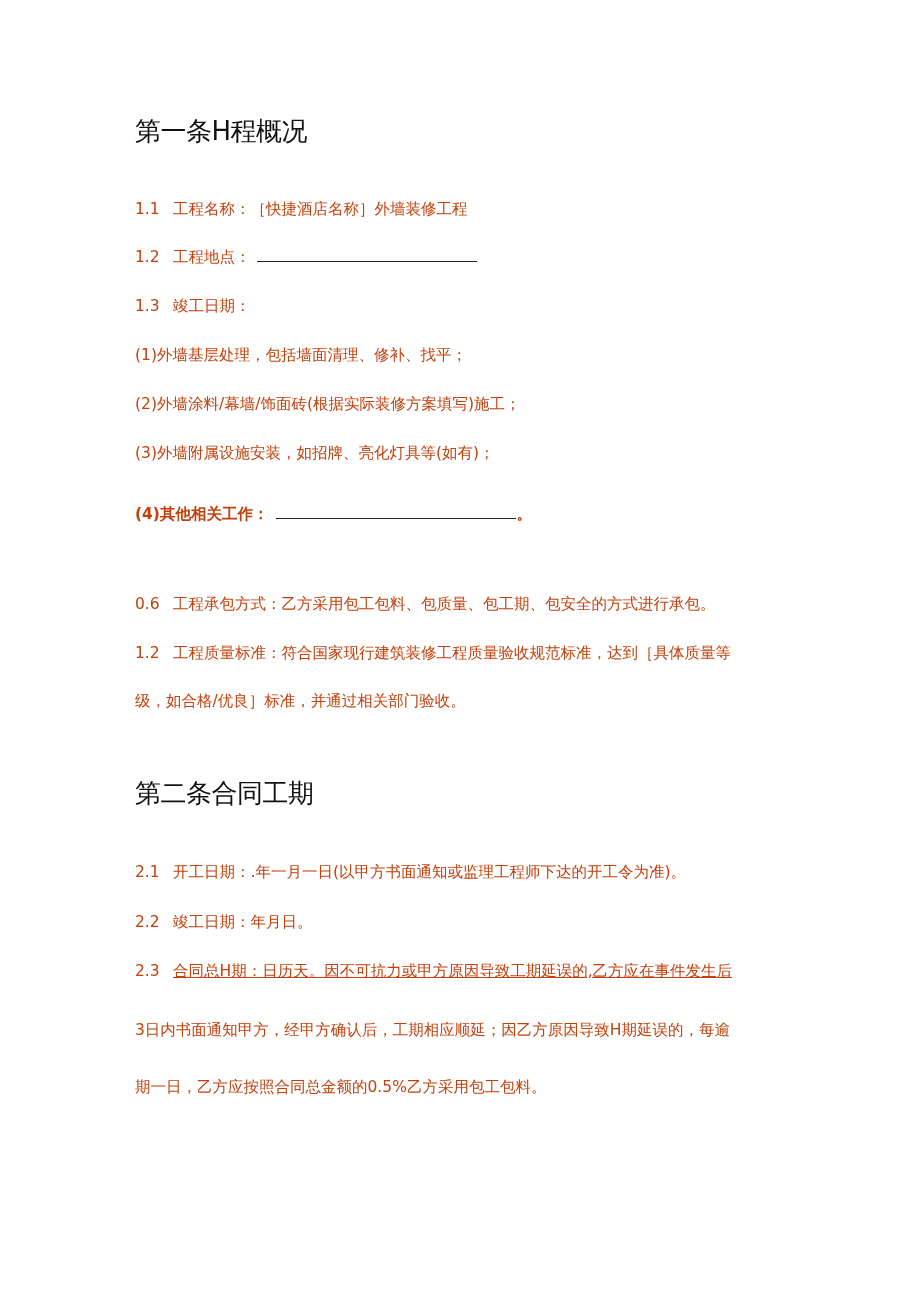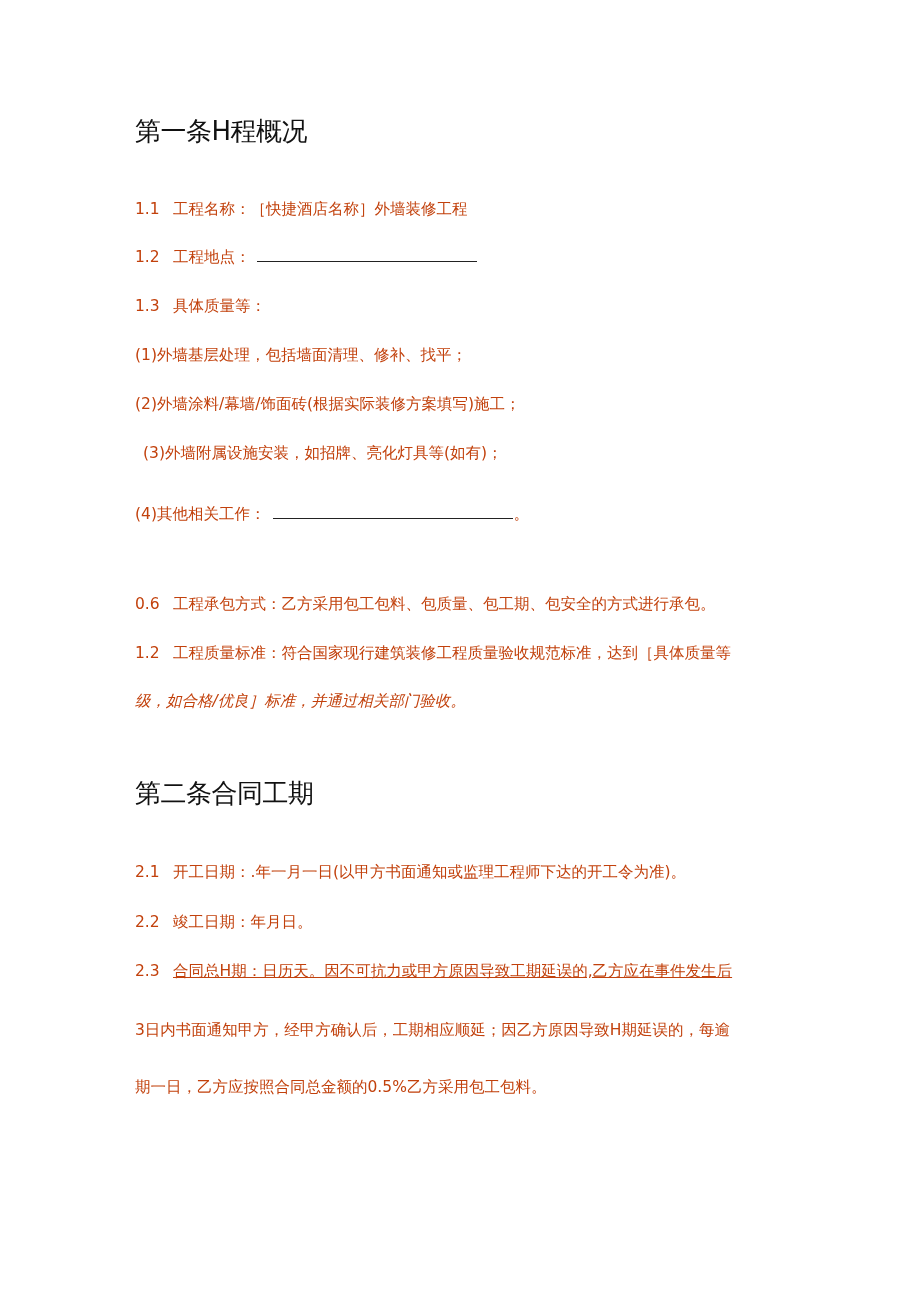--- a/index.html
+++ b/index.html
@@ -20,39 +20,39 @@
 
   <div class="p" style="top:199px;">
     <span class="num">1.1</span><span>工程名称：［快捷酒店名称］外墙装修工程</span>
   </div>
 
   <div class="p" style="top:247px;">
     <span class="num">1.2</span><span>工程地点：</span><span class="blank" style="width:220px;margin-left:6px;"></span>
   </div>
 
   <div class="p" style="top:296px;">
-    <span class="num">1.3</span><span>具体质量等：</span>
+    <span class="num">1.3</span><span>竣工日期：</span>
   </div>
 
   <div class="p" style="top:345px;">(1)外墙基层处理，包括墙面清理、修补、找平；</div>
   <div class="p" style="top:394px;">(2)外墙涂料/幕墙/饰面砖(根据实际装修方案填写)施工；</div>
-  <div class="p" style="top:443px;margin-left:8px;">(3)外墙附属设施安装，如招牌、亮化灯具等(如有)；</div>
+  <div class="p" style="top:443px;">(3)外墙附属设施安装，如招牌、亮化灯具等(如有)；</div>
 
-  <div class="p" style="top:504px;">
+  <div class="p" style="top:504px;font-weight:bold;">
     <span>(4)其他相关工作：</span><span class="blank" style="width:240px;margin-left:8px;"></span><span>。</span>
   </div>
 
   <div class="p" style="top:594px;">
     <span class="num">0.6</span><span>工程承包方式：乙方采用包工包料、包质量、包工期、包安全的方式进行承包。</span>
   </div>
 
   <div class="p" style="top:643px;">
     <span class="num">1.2</span><span>工程质量标准：符合国家现行建筑装修工程质量验收规范标准，达到［具体质量等</span>
   </div>
-  <div class="p" style="top:691px;font-style:italic;">级，如合格/优良］标准，并通过相关部门验收。</div>
+  <div class="p" style="top:691px;">级，如合格/优良］标准，并通过相关部门验收。</div>
 
   <div class="h" style="top:776px;">第二条合同工期</div>
 
   <div class="p" style="top:862px;">
     <span class="num">2.1</span><span>开工日期：.年一月一日(以甲方书面通知或监理工程师下达的开工令为准)。</span>
   </div>
 
   <div class="p" style="top:912px;">
     <span class="num">2.2</span><span>竣工日期：年月日。</span>
   </div>

